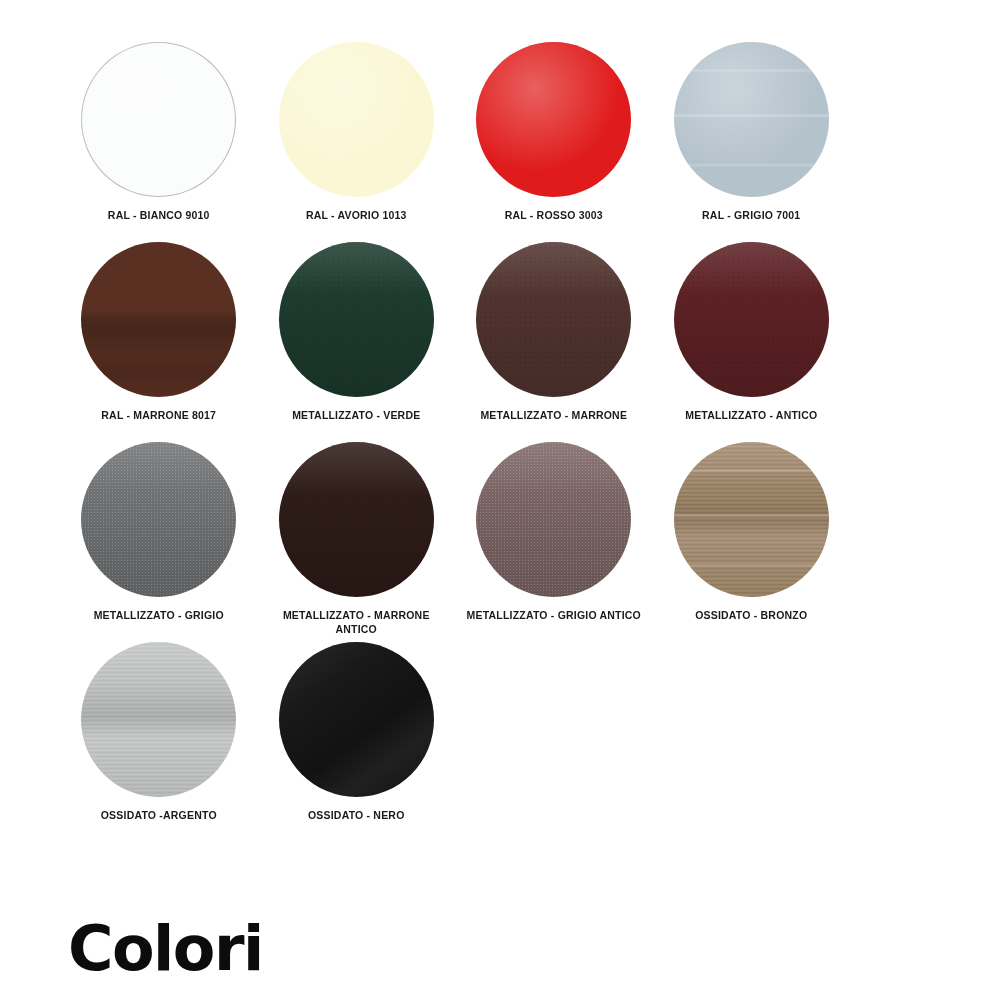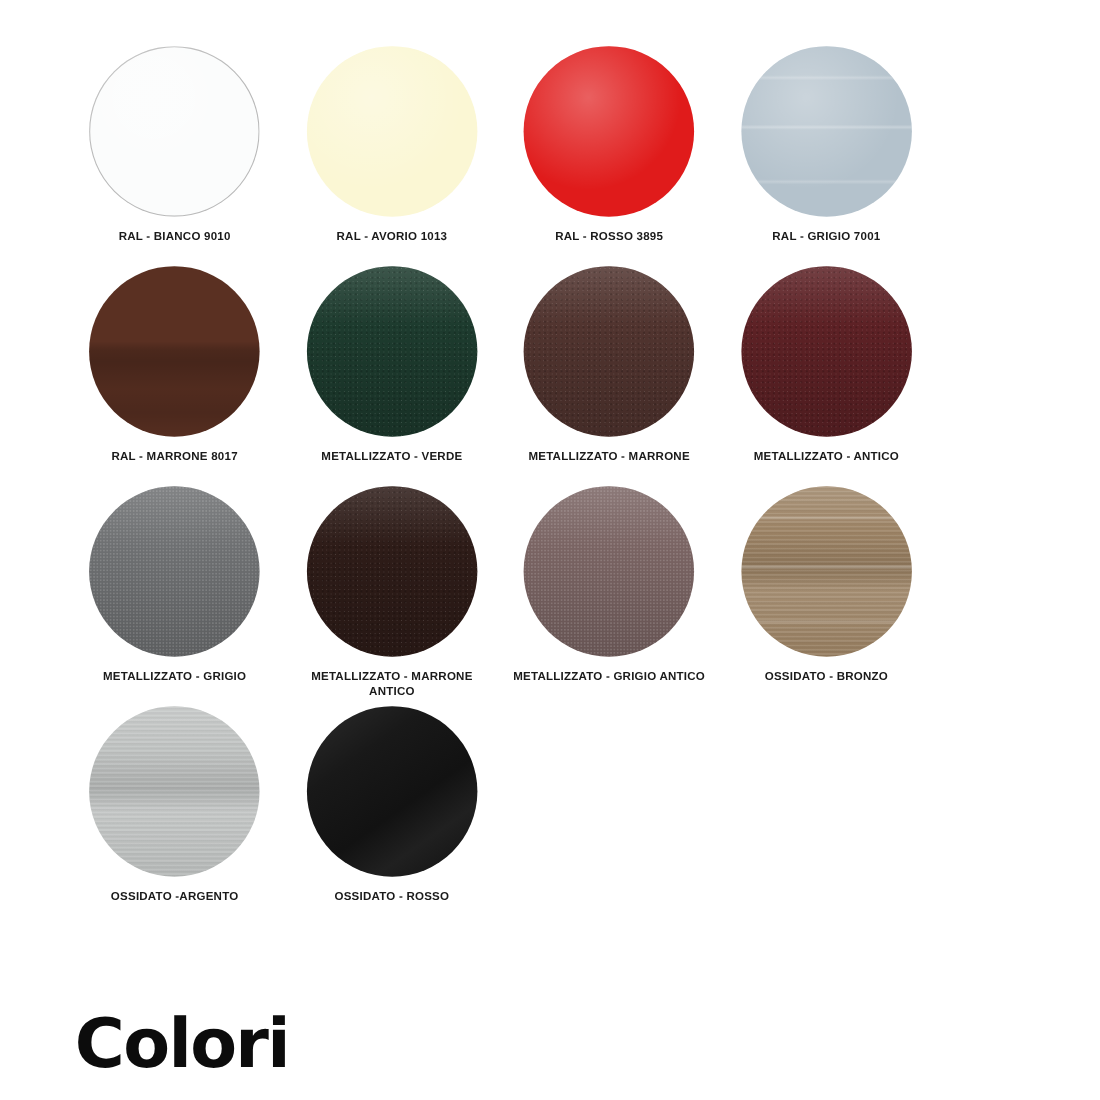--- a/index.html
+++ b/index.html
@@ -202,21 +202,21 @@
       </div>
       <div class="swatch-label">RAL - AVORIO 1013</div>
     </div>
 
     <div class="swatch-cell">
       <div class="disc-wrap">
         <div class="disc" style="background-color: rgb(224, 27, 27);">
           <div class="tex sheen"></div>
         </div>
       </div>
-      <div class="swatch-label">RAL - ROSSO 3895</div>
+      <div class="swatch-label">RAL - ROSSO 3003</div>
     </div>
 
 
     <div class="swatch-cell">
       <div class="disc-wrap">
         <div class="disc" style="background-color: rgb(180, 194, 204);">
           <div class="tex seams"></div>
           <div class="tex sheen"></div>
         </div>
       </div>
@@ -312,20 +312,20 @@
       </div>
       <div class="swatch-label">OSSIDATO -ARGENTO</div>
     </div>
 
     <div class="swatch-cell">
       <div class="disc-wrap">
         <div class="disc" style="background-color: rgb(20, 20, 20);">
           <div class="tex gloss-dark"></div>
         </div>
       </div>
-      <div class="swatch-label">OSSIDATO - ROSSO</div>
+      <div class="swatch-label">OSSIDATO - NERO</div>
     </div>
 
   </div>
 
   <div class="title">Colori</div>
 
 </div>
 
 </body></html>

